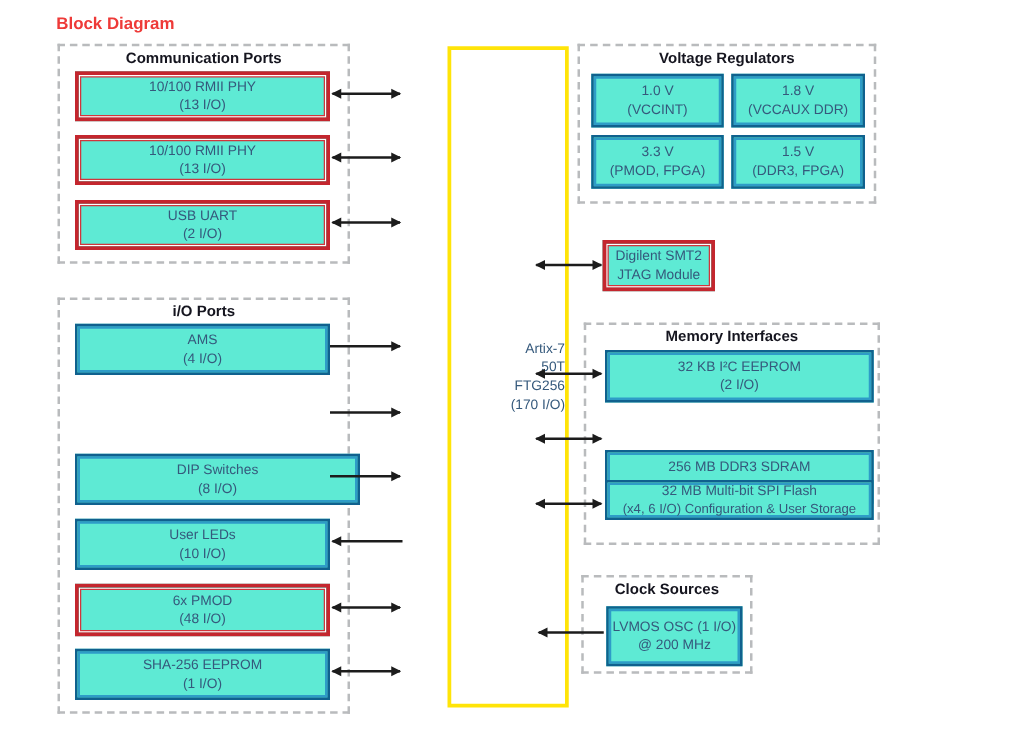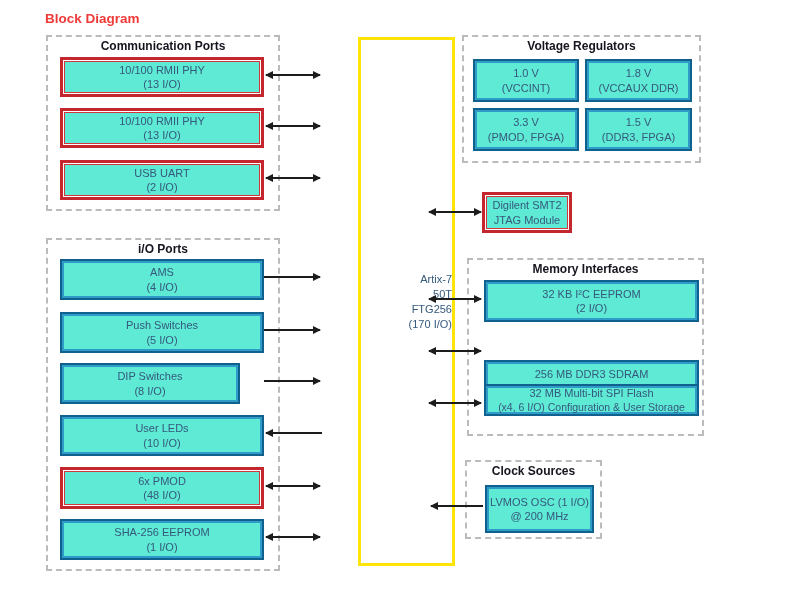--- a/index.html
+++ b/index.html
@@ -49,25 +49,21 @@
       <span>(2 I/O)</span>
     </div>
   </div>
 
   <div class="group" style="left:46px;top:238px;width:230px;height:329px;">
     <div class="group-header">i/O Ports</div>
     <div class="box blue" style="left:12px;top:19px;width:204px;height:41px;">
       <span>AMS</span>
       <span>(4 I/O)</span>
     </div>
-    <div class="box blue" style="left:12px;top:72px;width:204px;height:41px;">
-      <span>Push Switches</span>
-      <span>(5 I/O)</span>
-    </div>
-    <div class="box blue" style="left:12px;top:123px;width:180px;height:41px;">
+    <div class="box blue" style="left:12px;top:123px;width:228px;height:41px;">
       <span>DIP Switches</span>
       <span>(8 I/O)</span>
     </div>
     <div class="box blue" style="left:12px;top:175px;width:204px;height:41px;">
       <span>User LEDs</span>
       <span>(10 I/O)</span>
     </div>
     <div class="box red" style="left:12px;top:227px;width:204px;height:42px;">
       <span>6x PMOD</span>
       <span>(48 I/O)</span>

